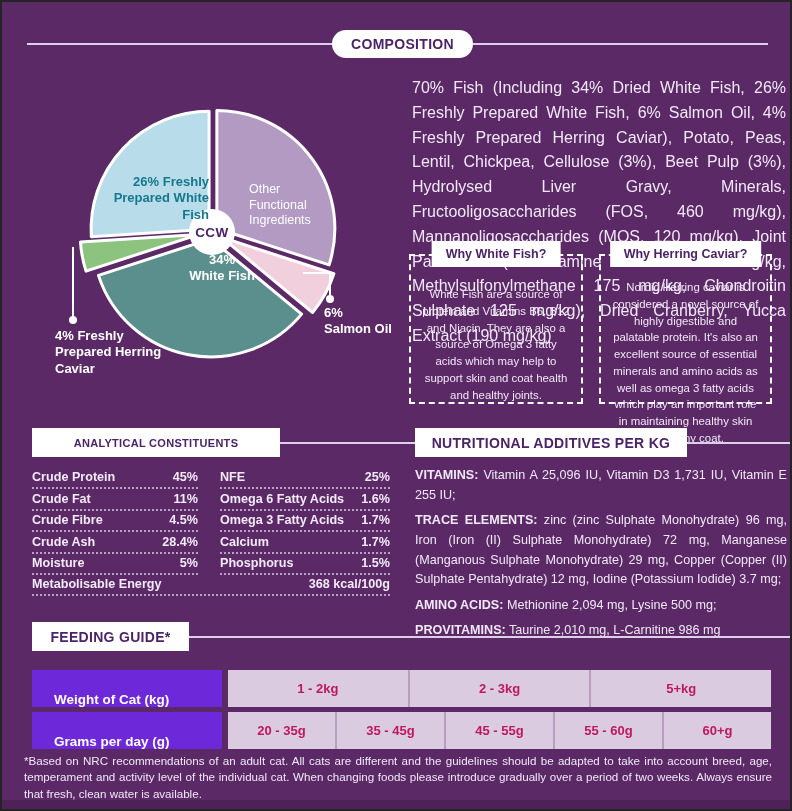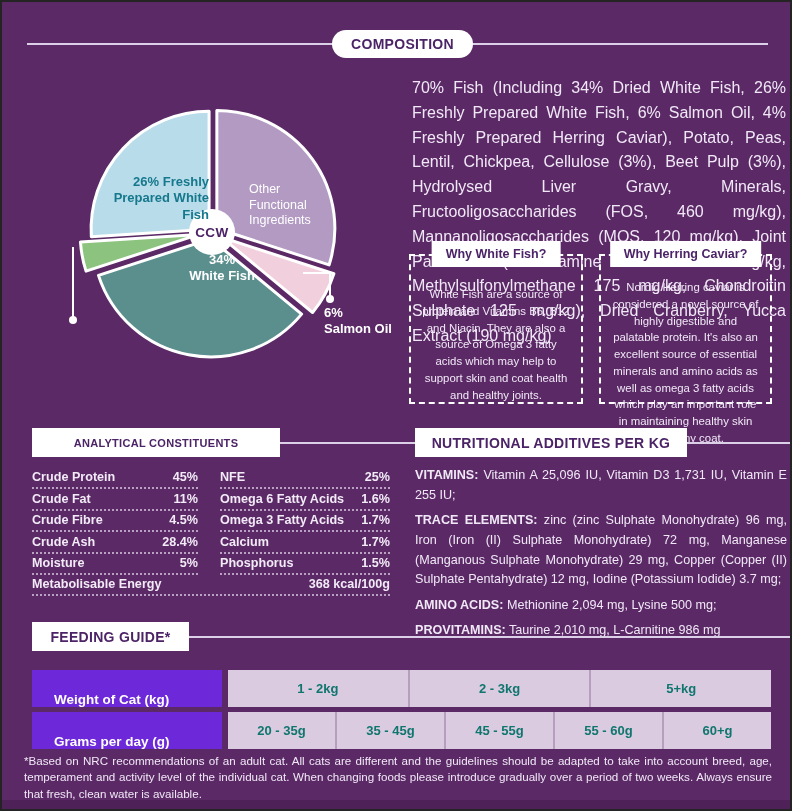--- a/index.html
+++ b/index.html
@@ -76,21 +76,21 @@
   .fg-label-col {
     position:absolute; left:30px; width:190px; height:37px; background:#6d28d9;
     color:#ffffff; font-weight:700; font-size:13.5px; display:flex; align-items:flex-end;
     padding-left:22px; box-sizing:border-box;
   }
   .fg-row1 { top:668px; }
   .fg-row2 { top:710px; }
   .fg-data-row { position:absolute; left:226px; width:543px; height:37px; background:#dbcbe1; display:flex; }
   .fg-cell {
     flex:1; display:flex; align-items:center; justify-content:center;
-    color:#0f766e; font-size:13px; border-left:2px solid rgba(91,42,102,0.28);
+    color:#be185d; font-size:13px; border-left:2px solid rgba(91,42,102,0.28);
   }
   .fg-cell:first-child { border-left:none; }
   .fg-header .fg-cell { font-weight:700; }
   .fg-data .fg-cell { font-weight:600; }
 
   
   .footnote {
     position:absolute; left:22px; top:751px; width:748px; color:#f1e8f7;
     font-size:11.6px; line-height:1.42; text-align:justify; font-weight:500;
   }
@@ -130,20 +130,24 @@
       <span class="pct">26%</span>
       <span>Freshly Prepared White Fish</span>
     </div>
     <div class="plabel plabel-other">
       <span>Other Functional Ingredients</span>
     </div>
     <div class="plabel plabel-whitefish">
       <span class="pct">34%</span>
       <span>White Fish</span>
     </div>
+    <div class="plabel plabel-caviar">
+      <span class="pct">4%</span>
+      <span>Freshly Prepared Herring Caviar</span>
+    </div>
     <div class="plabel plabel-salmon">
       <span class="pct">6%</span>
       <span>Salmon Oil</span>
     </div>
   </div>
 
   <div class="comp-text">70% Fish (Including 34% Dried White Fish, 26% Freshly Prepared White Fish, 6% Salmon Oil, 4% Freshly Prepared Herring Caviar), Potato, Peas, Lentil, Chickpea, Cellulose (3%), Beet Pulp (3%), Hydrolysed Liver Gravy, Minerals, Fructooligosaccharides (FOS, 460 mg/kg), Mannanoligosaccharides (MOS, 120 mg/kg), Joint Pack (Glucosamine 175 mg/kg, Methylsulfonylmethane 175 mg/kg, Chondroitin Sulphate 125 mg/kg), Dried Cranberry, Yucca Extract (190 mg/kg)</div>
 
   <div class="why-box why-box-1">
     <div class="why-title">Why White Fish?</div>

